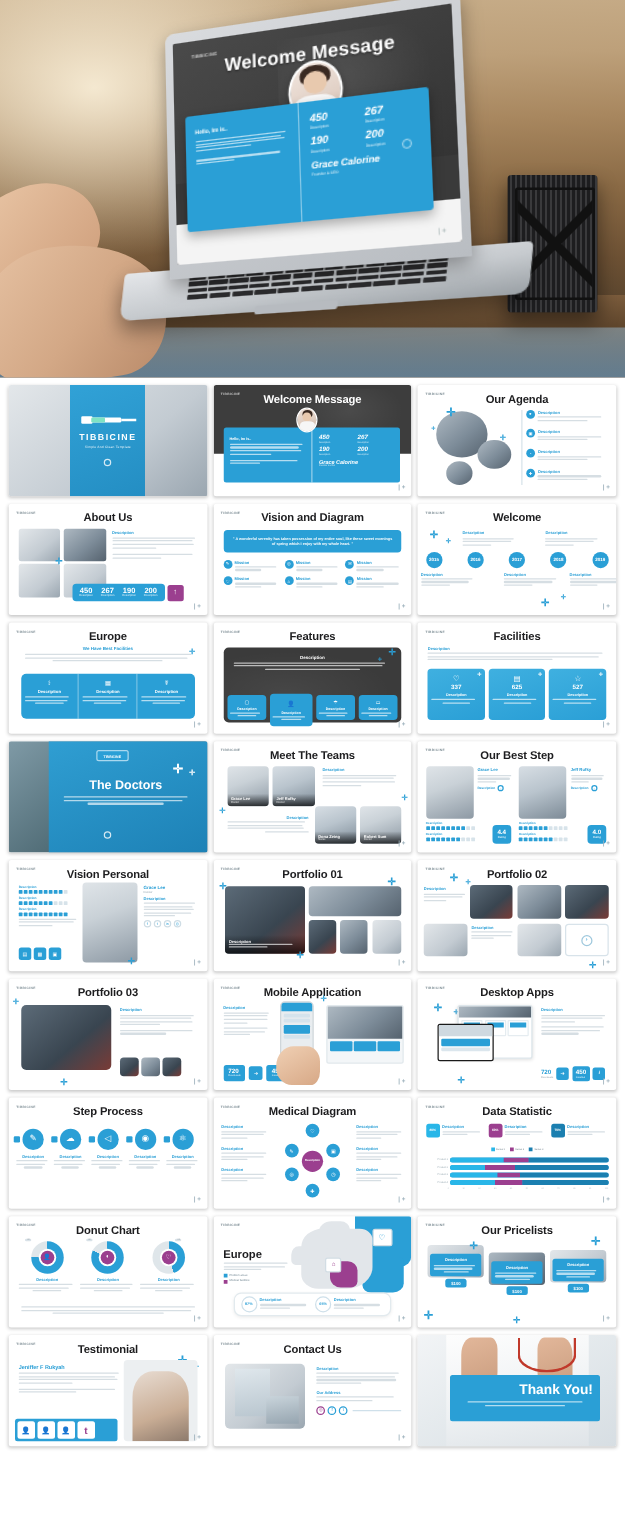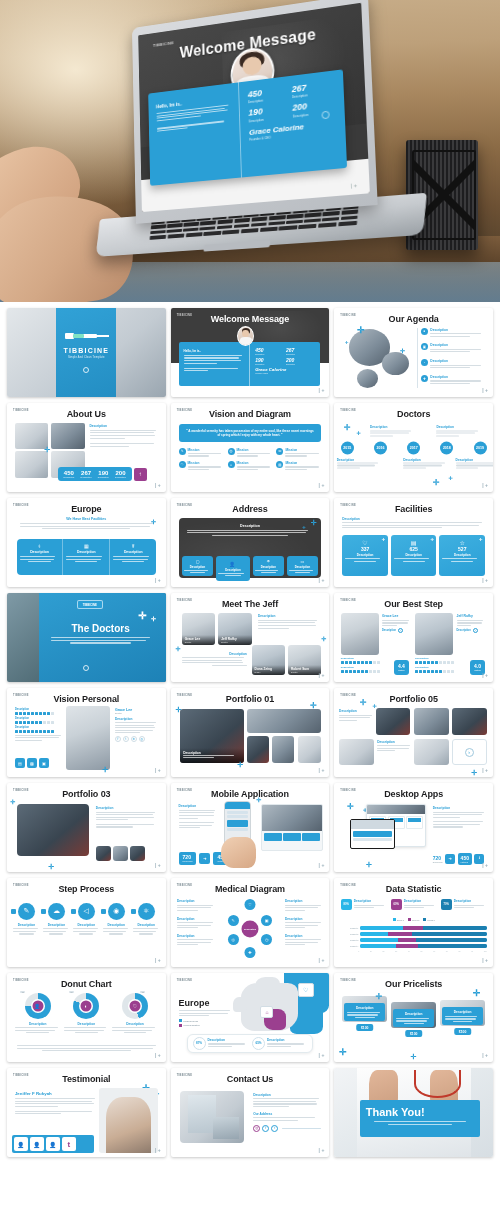--- a/index.html
+++ b/index.html
@@ -232,21 +232,21 @@
   .price-body { position:absolute; left:4%; right:4%; top:28%; background:#2a9fd6;
                 border-radius:2px; padding:3px; }
   .price-tag { background:#2a9fd6; color:#fff; font-size:3.4px; font-weight:700;
                border-radius:2px; padding:1.6px 5px; display:inline-block; }
 
   .soc { width:14px; height:14px; border-radius:2px; background:#fff;
          display:flex; align-items:center; justify-content:center; font-size:6px; }
 
   .ty-card { position:absolute; left:16%; right:8%; top:36%; bottom:22%;
              background:#2a9fd6; border-radius:2px; padding:6px; }
-  .ty-txt { color:#fff; font-size:11px; font-weight:700; text-align:left; }
+  .ty-txt { color:#fff; font-size:11px; font-weight:700; text-align:right; }
   .watermark {
     position:absolute; left:4%; bottom:4%; right:2%;
     font-size:25px; font-weight:700; color:#111; letter-spacing:-.5px;
     text-align:center; font-family:"DejaVu Sans", sans-serif;
   }
 </style>
 </head>
 <body>
 
 <div class="page">
@@ -614,21 +614,21 @@
                 <div class="ln" style="width:60%"></div>
               </div>
             </div>
           </div>
       </div>
       <div class="s-pager">| +</div>
     </div>
 
     <div class="slide">
       <div class="s-logo">TIBBICINE</div>
-      <div class="s-title">Doctors</div>
+      <div class="s-title">Welcome</div>
       <div class="cross" style="left:6%;top:24%;font-size:8px">✛</div>
       <div class="cross" style="left:14%;top:32%;font-size:5px">✛</div>
       <div class="cross" style="left:62%;bottom:6%;font-size:8px">✛</div>
       <div class="cross" style="left:72%;bottom:12%;font-size:5px">✛</div>
       <div style="position:absolute;left:4%;right:4%;top:50%;height:.8px;background:repeating-linear-gradient(90deg,#bcd9e8 0 3px,transparent 3px 6px)"></div>
       <div style="position:absolute;left:4%;right:4%;top:50%;transform:translateY(-50%);display:flex;justify-content:space-between">
         <div style="position:relative">
           <div class="hist-dot">2015</div>
           <div style="position:absolute;left:-4px;top:16px;width:44px">
               <div class="desc-h">Description</div>
@@ -724,21 +724,21 @@
               <div class="ln" style="width:86%"></div>
               <div class="ln" style="width:56%;margin:0 auto"></div>
             </div>
         </div>
       </div>
       <div class="s-pager">| +</div>
     </div>
 
     <div class="slide">
       <div class="s-logo">TIBBICINE</div>
-      <div class="s-title">Address</div>
+      <div class="s-title">Features</div>
       <div style="position:absolute;left:5%;right:5%;top:22%;bottom:10%;background:#3b3b3b;border-radius:4px">
         <div style="position:absolute;inset:0;border-radius:4px;background:radial-gradient(ellipse at 35% 60%,rgba(255,255,255,.06),transparent 65%)"></div>
         <div style="padding:6px 8px 0;text-align:center;position:relative">
           <div style="color:#fff;font-size:3.6px;font-weight:700;margin-bottom:2px">Description</div>
           <div class="lines w">
               <div class="ln" style="width:96%"></div>
               <div class="ln" style="width:94%"></div>
               <div class="ln" style="width:60%;margin:0 auto"></div>
             </div>
         </div>
@@ -840,21 +840,21 @@
             <div class="ln" style="width:62%;margin:0 auto"></div>
           </div>
       </div>
       <div class="cross" style="right:12%;top:20%;font-size:10px;color:#fff">✛</div>
       <div class="cross" style="right:6%;top:26%;font-size:6px;color:#fff">✛</div>
       <div style="position:absolute;left:50%;bottom:12%;transform:translateX(-50%);width:6px;height:6px;border:.7px solid rgba(255,255,255,.8);border-radius:50%"></div>
     </div>
 
     <div class="slide">
       <div class="s-logo">TIBBICINE</div>
-      <div class="s-title">Meet The Jeff</div>
+      <div class="s-title">Meet The Teams</div>
       <div style="position:absolute;left:7%;top:22%;width:21%;height:36%" class="team-card ph ph-doc-f">
         <div class="team-cap">
             <div class="team-nm">Grace Lee</div>
             <div class="team-rl">Doctor</div>
           </div>
       </div>
       <div style="position:absolute;left:30%;top:22%;width:21%;height:36%" class="team-card ph ph-doc-m">
         <div class="team-cap">
             <div class="team-nm">Jeff Rufky</div>
             <div class="team-rl">Doctor</div>
@@ -1089,21 +1089,21 @@
       <div style="position:absolute;left:64%;top:54%;width:14%;height:30%;border-radius:3px" class="ph ph-med"></div>
       <div style="position:absolute;left:80%;right:5%;top:54%;height:30%;border-radius:3px" class="ph ph-room"></div>
       <div class="cross" style="left:3%;top:20%;font-size:7px">✛</div>
       <div class="cross" style="right:8%;top:16%;font-size:8px">✛</div>
       <div class="cross" style="left:42%;bottom:10%;font-size:7px">✛</div>
       <div class="s-pager">| +</div>
     </div>
 
     <div class="slide">
       <div class="s-logo">TIBBICINE</div>
-      <div class="s-title">Portfolio 05</div>
+      <div class="s-title">Portfolio 02</div>
       <div style="position:absolute;left:3%;top:24%;width:22%">
         <div class="desc-h">Description</div>
         <div class="lines">
             <div class="ln" style="width:94%"></div>
             <div class="ln" style="width:90%"></div>
             <div class="ln" style="width:50%"></div>
           </div>
       </div>
       <div style="position:absolute;left:26%;top:23%;width:22%;height:30%;border-radius:3px" class="ph ph-surg"></div>
       <div style="position:absolute;left:50%;top:23%;width:22%;height:30%;border-radius:3px" class="ph ph-med"></div>

